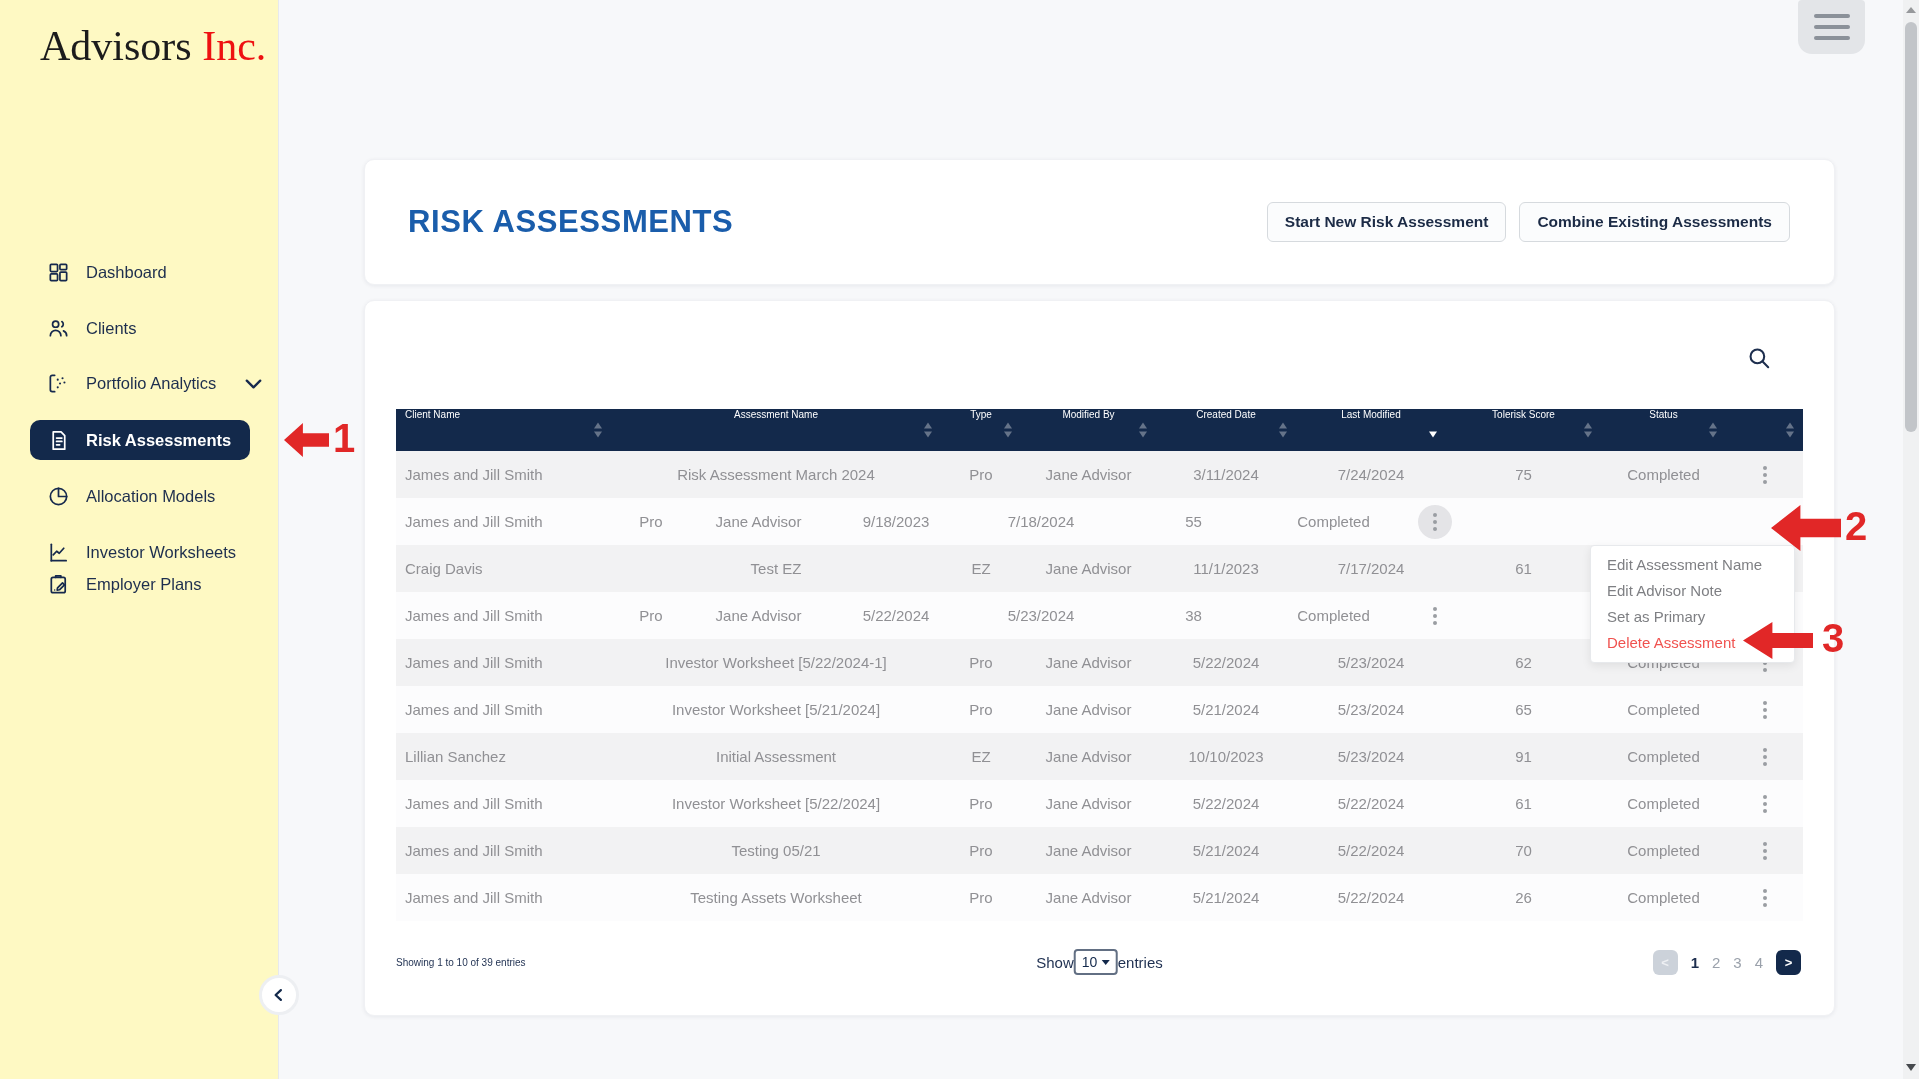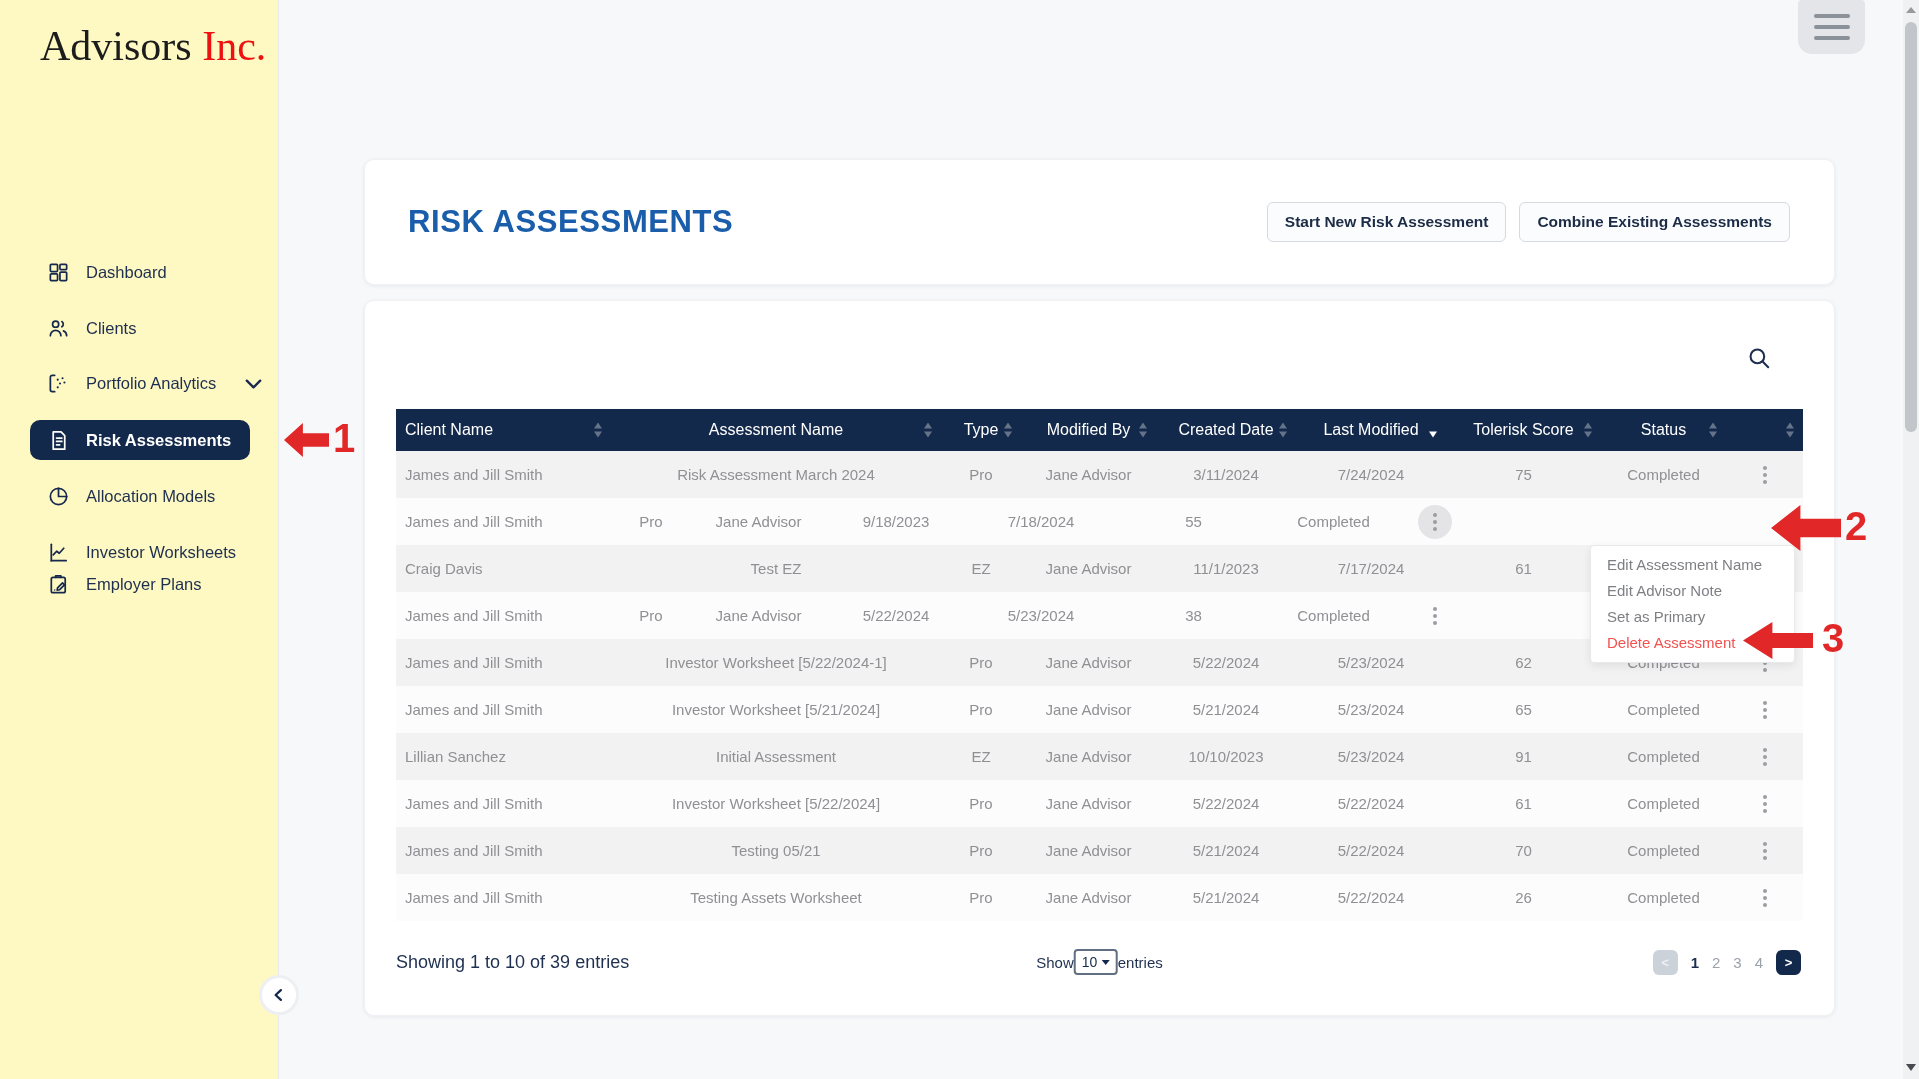--- a/index.html
+++ b/index.html
@@ -38,21 +38,21 @@
   .hdr-buttons{display:flex;gap:13px}
   .btn{height:40px;padding:0 17px;display:flex;align-items:center;background:#fbfcfd;
     border:1px solid #d6dade;border-radius:6px;font-size:15.5px;font-weight:600;color:#1c2b46;
     cursor:pointer;white-space:nowrap}
 
   .card-table{position:absolute;left:85px;top:300px;width:1471px;height:716px}
   .search{position:absolute;right:62px;top:44px;cursor:pointer}
 
   .table{position:absolute;left:31px;top:108px;width:1407px}
   .thead{display:flex;height:42px;background:#13294b;color:#fff}
-  .th{position:relative;display:flex;align-items:center;justify-content:center;font-size:16px;
+  .th{position:relative;display:flex;align-items:flex-start;justify-content:center;font-size:10px;
     cursor:pointer}
   .th.c1{justify-content:flex-start;padding-left:9px}
   .c1{width:215px}.c2{width:330px}.c3{width:80px}.c4{width:135px}.c5{width:140px}
   .c6{width:150px}.c7{width:155px}.c8{width:125px}.c9{width:77px}
   .sort{position:absolute;right:9px;top:50%;transform:translateY(-50%);display:flex;
     flex-direction:column;gap:3px;align-items:center}
   .sort i{display:block;width:0;height:0;border-left:4.5px solid transparent;
     border-right:4.5px solid transparent}
   .sort .up{border-bottom:6px solid rgba(255,255,255,.35)}
   .sort .down{border-top:6px solid rgba(255,255,255,.35)}
@@ -64,21 +64,21 @@
   .td{display:flex;align-items:center;justify-content:center;height:100%}
   .td.c1{justify-content:flex-start;padding-left:9px}
   .kebab-wrap{width:34px;height:34px;border-radius:50%;display:flex;align-items:center;
     justify-content:center;cursor:pointer}
   .kebab-wrap.open{background:#e4e4e7}
   .kebab-dot{width:4px;height:4px;background:#9a9da2;border-radius:50%;
     box-shadow:0 -7px 0 #9a9da2,0 7px 0 #9a9da2}
 
   .table-footer{position:absolute;left:31px;top:645px;width:1407px;height:32px;display:flex;
     align-items:center}
-  .showing{font-size:18px;color:#1e2f50}
+  .showing{font-size:10px;color:#1e2f50}
   .show-group{position:absolute;left:50%;transform:translateX(-50%);display:flex;
     align-items:center;gap:0;font-size:15px;color:#1e2f50}
   .page-size{width:44px;height:26px;border:2px solid #626f83;border-radius:4px;display:flex;
     align-items:center;justify-content:space-between;padding:8px 6px;font-size:14px;color:#13294b;
     cursor:pointer;background:#fff}
   .caret{width:0;height:0;border-left:4px solid transparent;border-right:4px solid transparent;
     border-top:5px solid #13294b}
   .pagination{position:absolute;right:2px;display:flex;align-items:center;gap:13px;font-size:15px}
   .page-btn{width:25px;height:25px;border-radius:6px;display:flex;align-items:center;
     justify-content:center;font-size:13px;font-weight:700;cursor:pointer}

